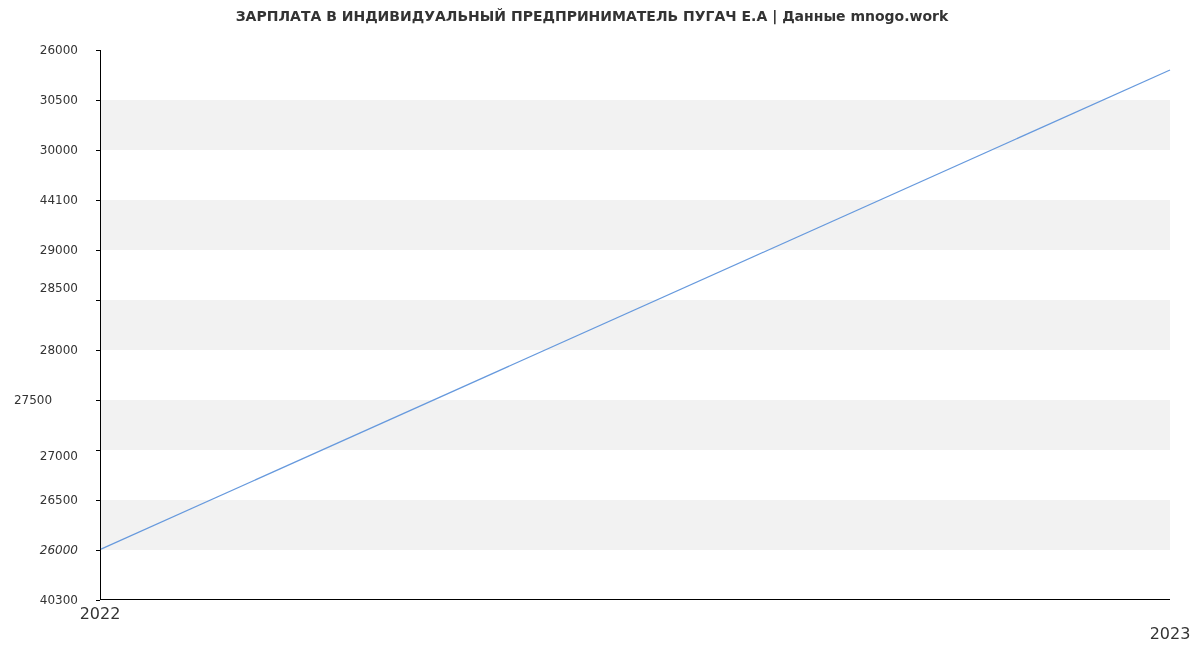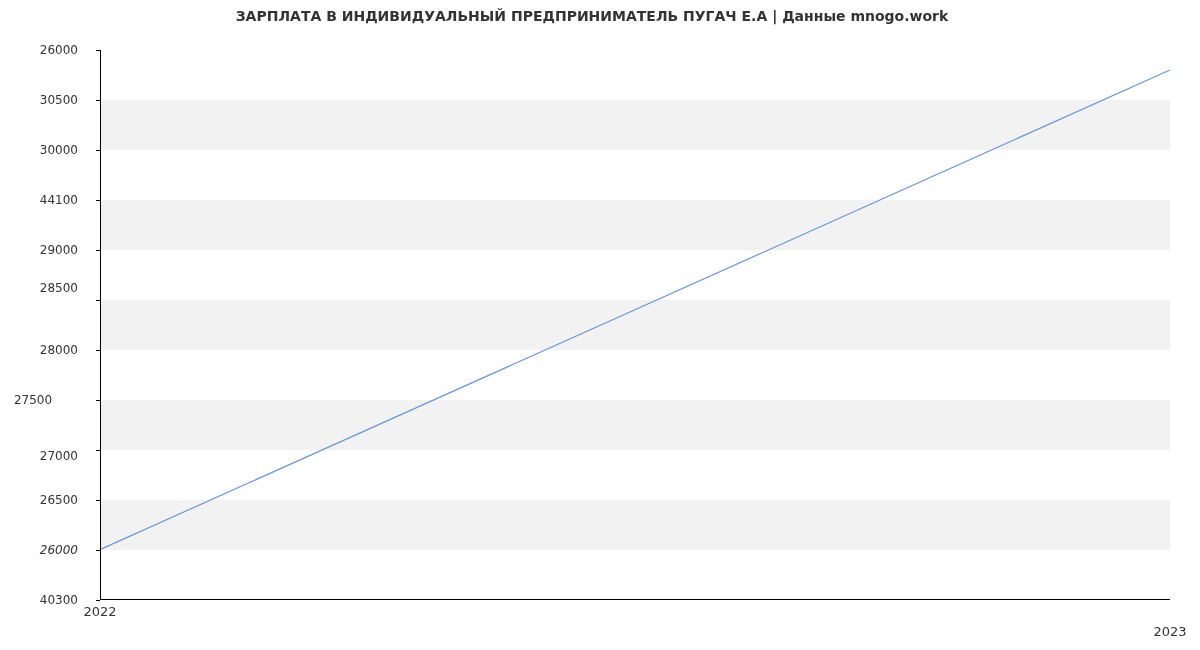--- a/index.html
+++ b/index.html
@@ -54,21 +54,21 @@
   .y-tick-mark {
     position: absolute;
     left: 96px;
     width: 4px;
     height: 1px;
     background: #000;
   }
   .x-tick-label {
     position: absolute;
     top: 604px;
-    font-size: 13px;
+    font-size: 16px;
     color: #333;
   }
   .line-svg {
     position: absolute;
     left: 0;
     top: 0;
     width: 100%;
     height: 100%;
     overflow: visible;
   }

